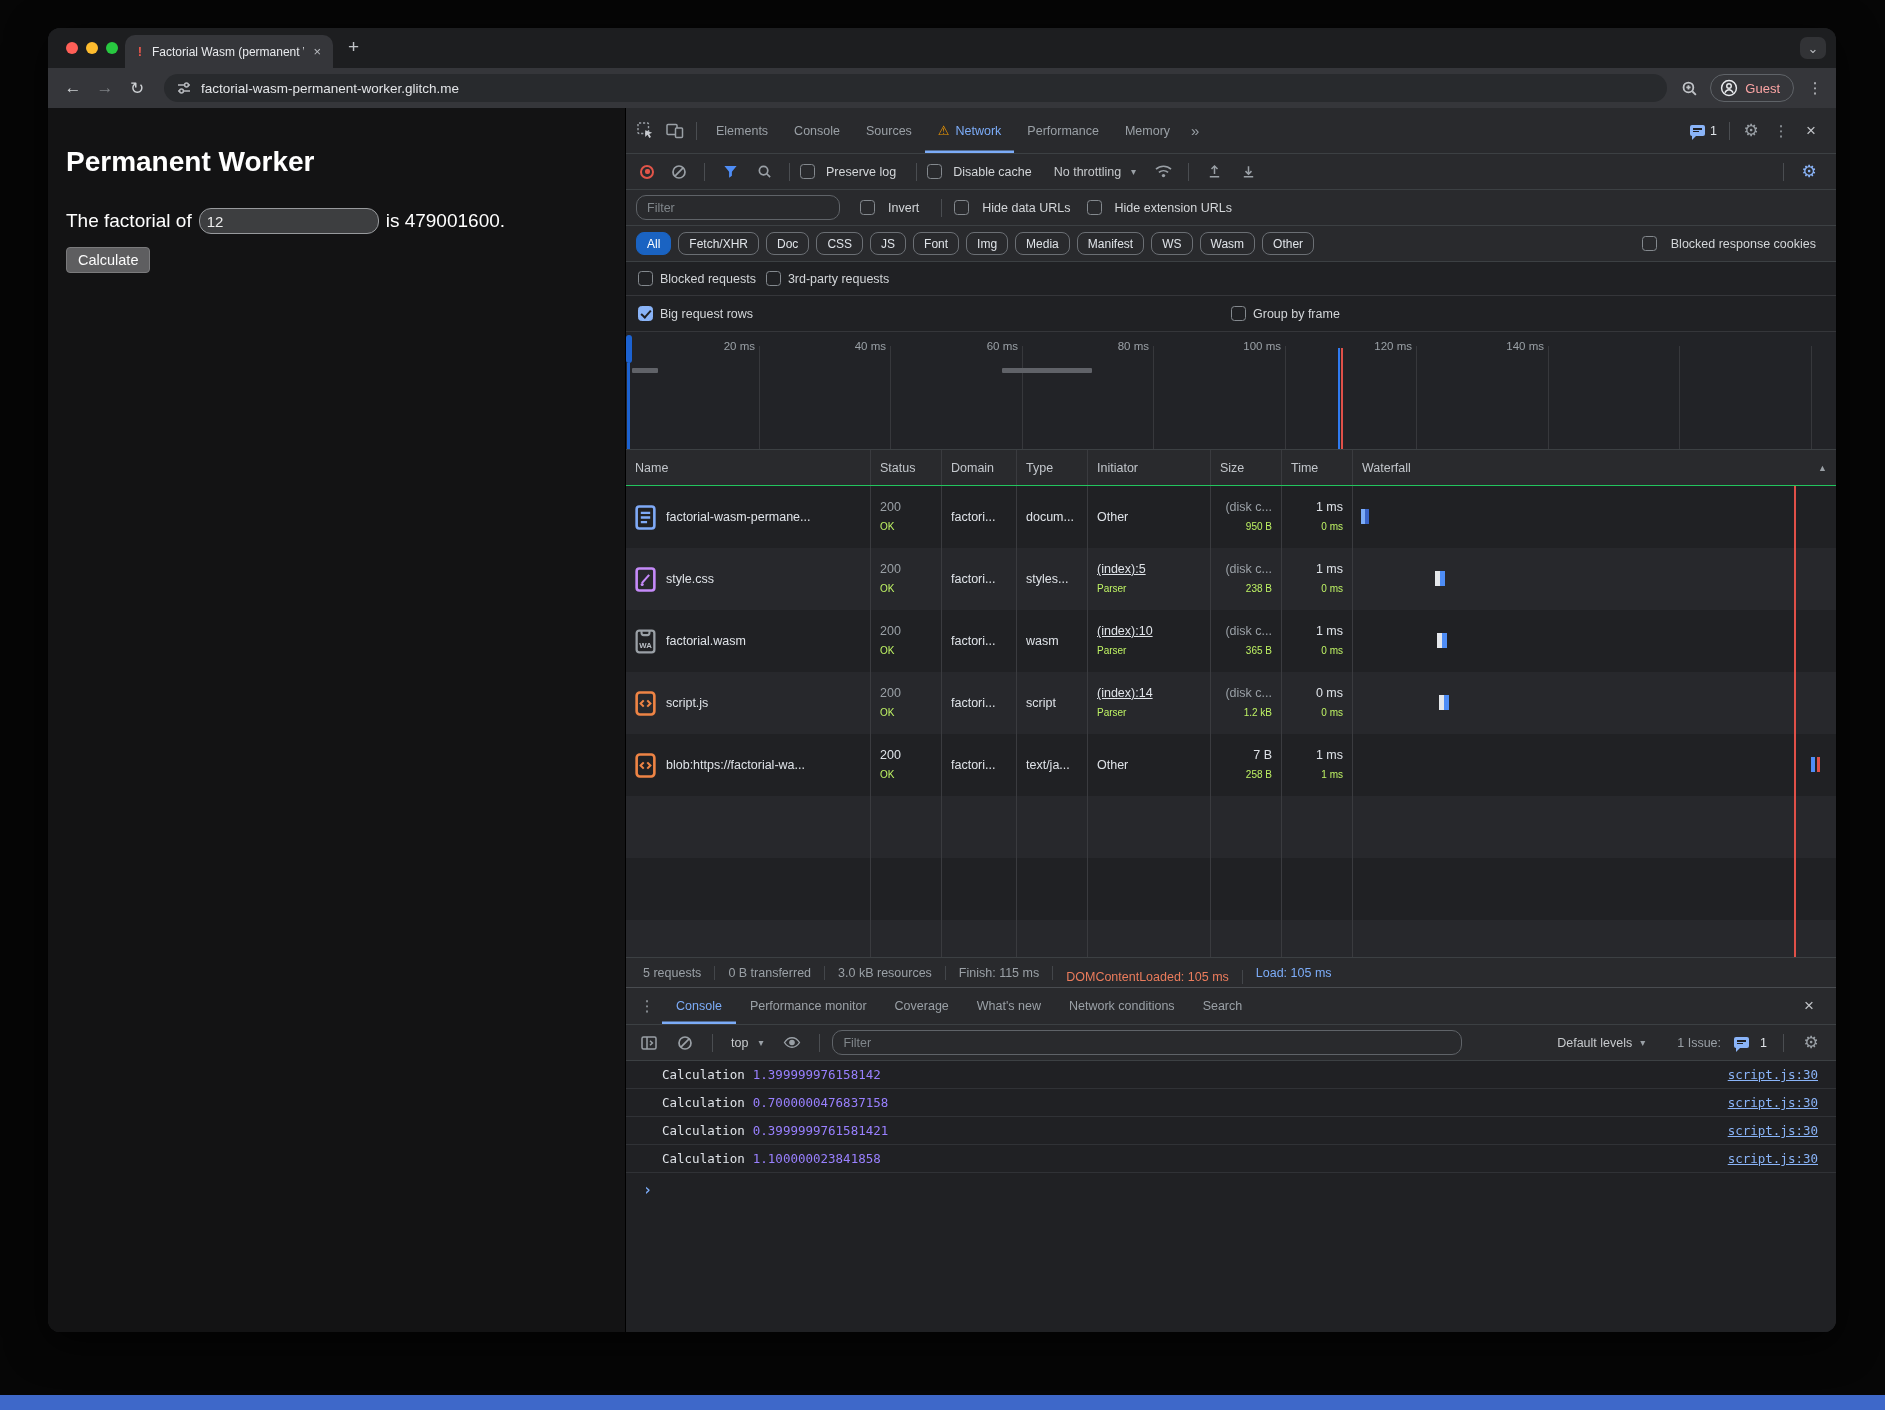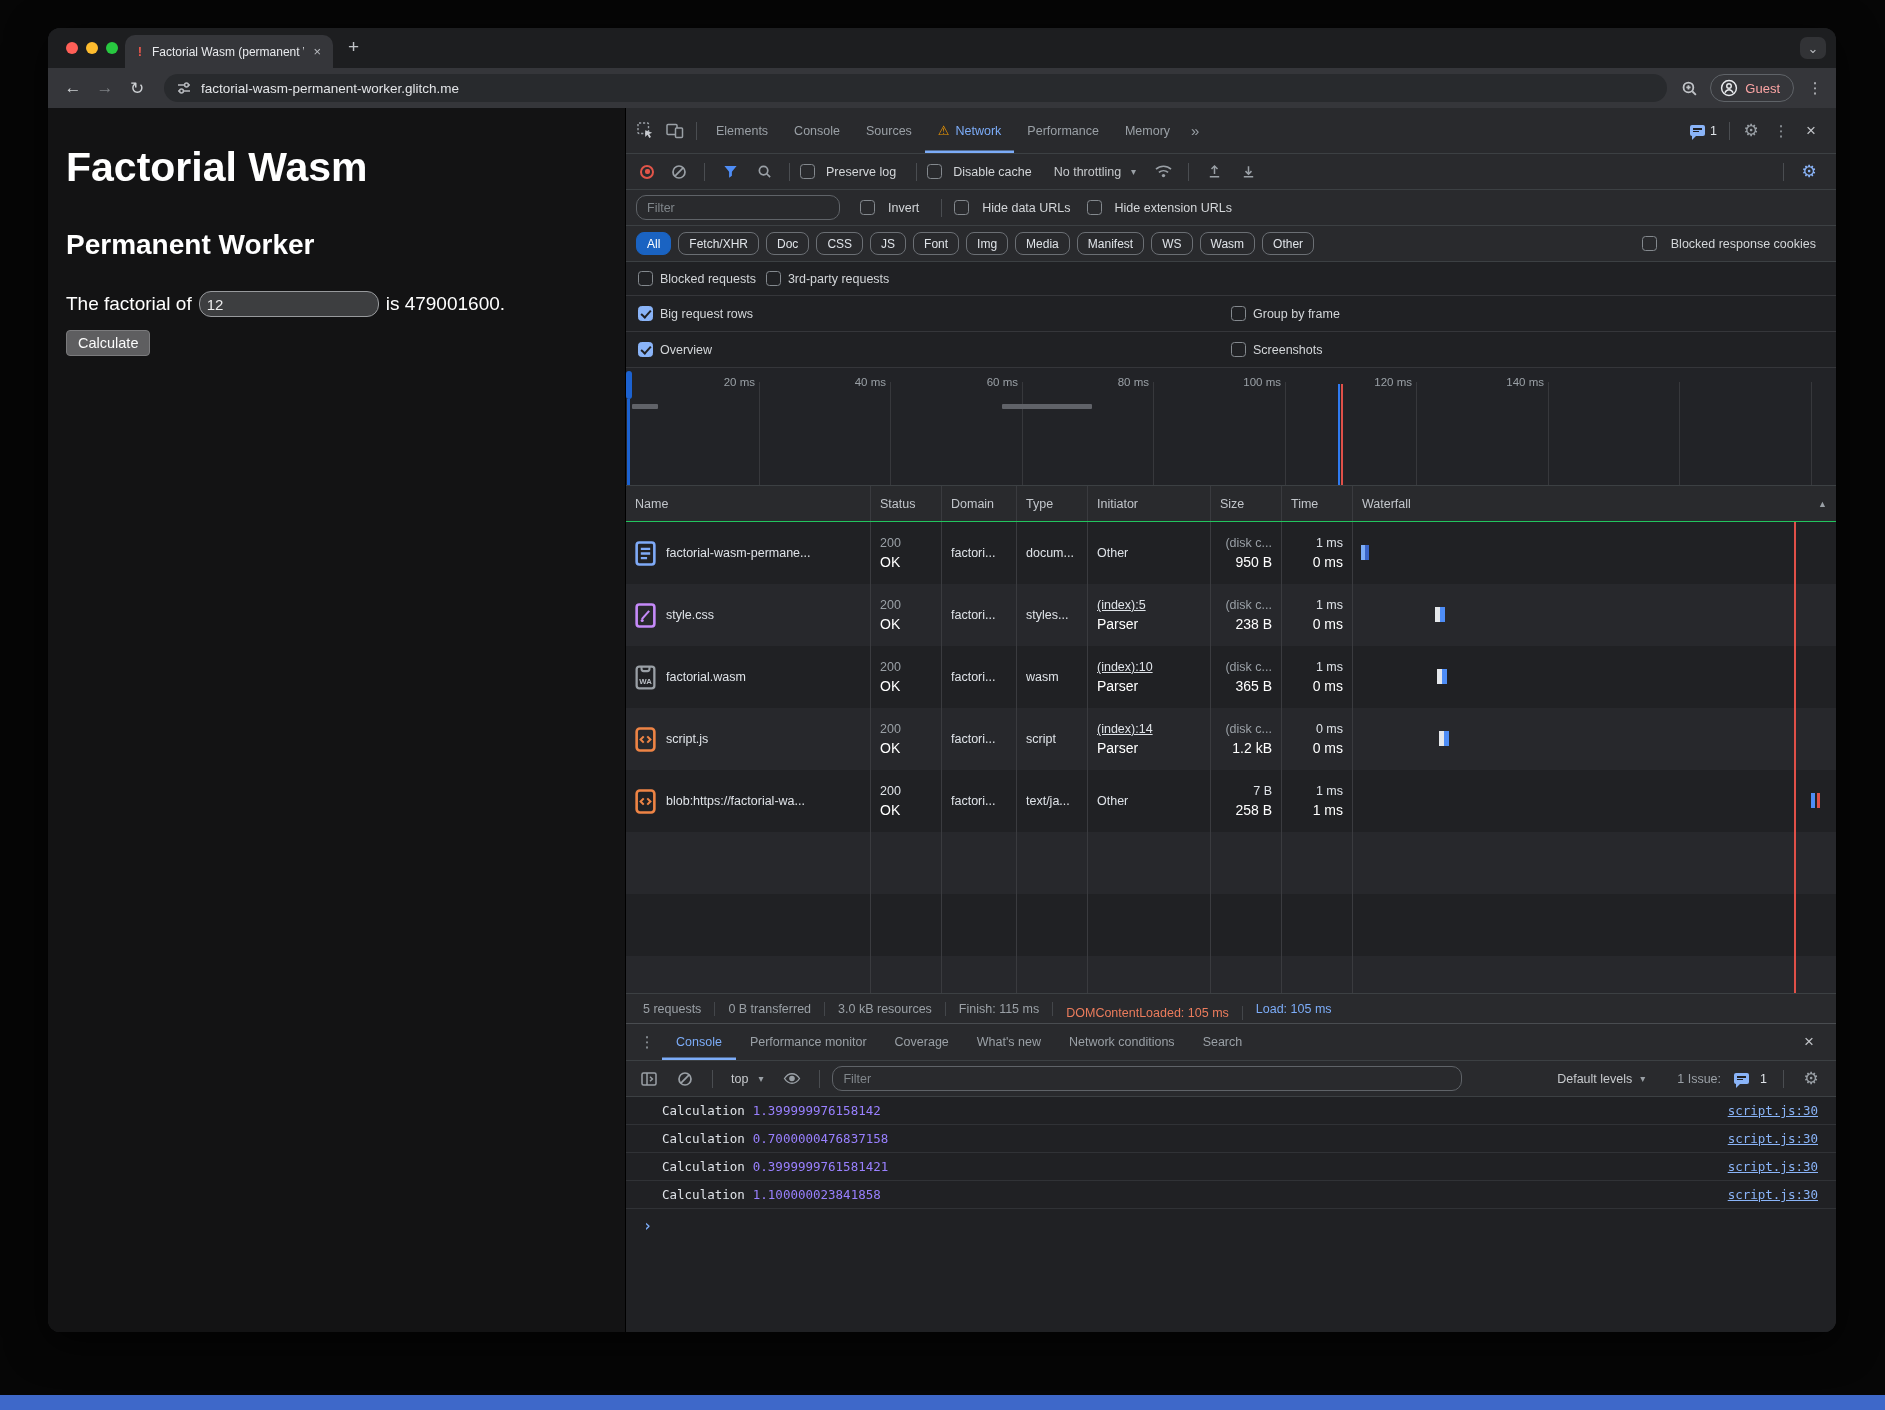--- a/index.html
+++ b/index.html
@@ -101,21 +101,21 @@
   #net-head{height:36px;background:#292a2d;border-bottom:1px solid #22c55e;flex:0 0 auto;}
   #net-head .hc{display:flex;align-items:center;padding:0 9px;border-right:1px solid #3a3b3f;
     color:#c2c6cb;font-size:12.5px;overflow:hidden;white-space:nowrap;}
   #net-body{position:relative;flex:1;display:flex;flex-direction:column;overflow:hidden;}
   .nrow{height:62px;flex:0 0 auto;}
   .nrow.dark{background:#202124;}
   .nrow.lite{background:#27282c;}
   .nrow .c{border-right:1px solid #3a3b3f;padding:0 9px;overflow:hidden;display:flex;flex-direction:column;
     justify-content:center;white-space:nowrap;}
   .c .l1{color:#dfe3e8;line-height:19px;font-size:12.5px;}
-  .c .l2{color:#ffffff;line-height:19px;font-size:14px;}
+  .c .l2{color:#bef264;line-height:19px;font-size:10px;}
   .c.gray .l1{color:#9aa0a6;}
   .c.r{align-items:flex-end;}
   .c.namec{flex-direction:row;align-items:center;gap:10px;justify-content:flex-start;}
   .namec .nm{color:#dfe3e8;font-size:12.5px;overflow:hidden;text-overflow:ellipsis;}
   .ilink{text-decoration:underline;color:#dfe3e8;}
   .iother{color:#9aa0a6;}
   .fico{flex:0 0 auto;display:flex;}
   .wfc{position:relative;border-right:none !important;}
   .wfm{position:absolute;top:23px;height:15px;}
   .filler{display:grid;}
@@ -202,21 +202,20 @@
         </svg>
       </span>
       <span>Guest</span>
     </div>
     <span class="kebab">⋮</span>
   </div>
 
   <div id="content">
 
     <div id="page">
-      <h1>Factorial Wasm</h1>
       <h2>Permanent Worker</h2>
       <div class="fact-line">
         <span>The factorial of</span>
         <input class="fact-input" value="12" style="">
         <span>is 479001600.</span>
       </div>
       <button class="calc-btn">Calculate</button>
     </div>
 
     <div id="devtools">
@@ -360,30 +359,20 @@
         <span class="cblab">3rd-party requests</span>
       </div>
       <div class="optrow dt-row" style="height:36px;">
         <span class="optcell">
           <span class="cbx on"></span>
           <span class="cblab">Big request rows</span>
         </span>
         <span class="optcell">
           <span class="cbx"></span>
           <span class="cblab">Group by frame</span>
-        </span>
-      </div>
-      <div class="optrow dt-row" style="height:36px;">
-        <span class="optcell">
-          <span class="cbx on"></span>
-          <span class="cblab">Overview</span>
-        </span>
-        <span class="optcell">
-          <span class="cbx"></span>
-          <span class="cblab">Screenshots</span>
         </span>
       </div>
 
       <div id="overview">
         <div class="grid-v" style="left:133px;"></div>
             <div class="grid-v" style="left:264px;"></div>
         <div class="grid-v" style="left:396px;"></div>
             <div class="grid-v" style="left:527px;"></div>
         <div class="grid-v" style="left:659px;"></div>
             <div class="grid-v" style="left:790px;"></div>

